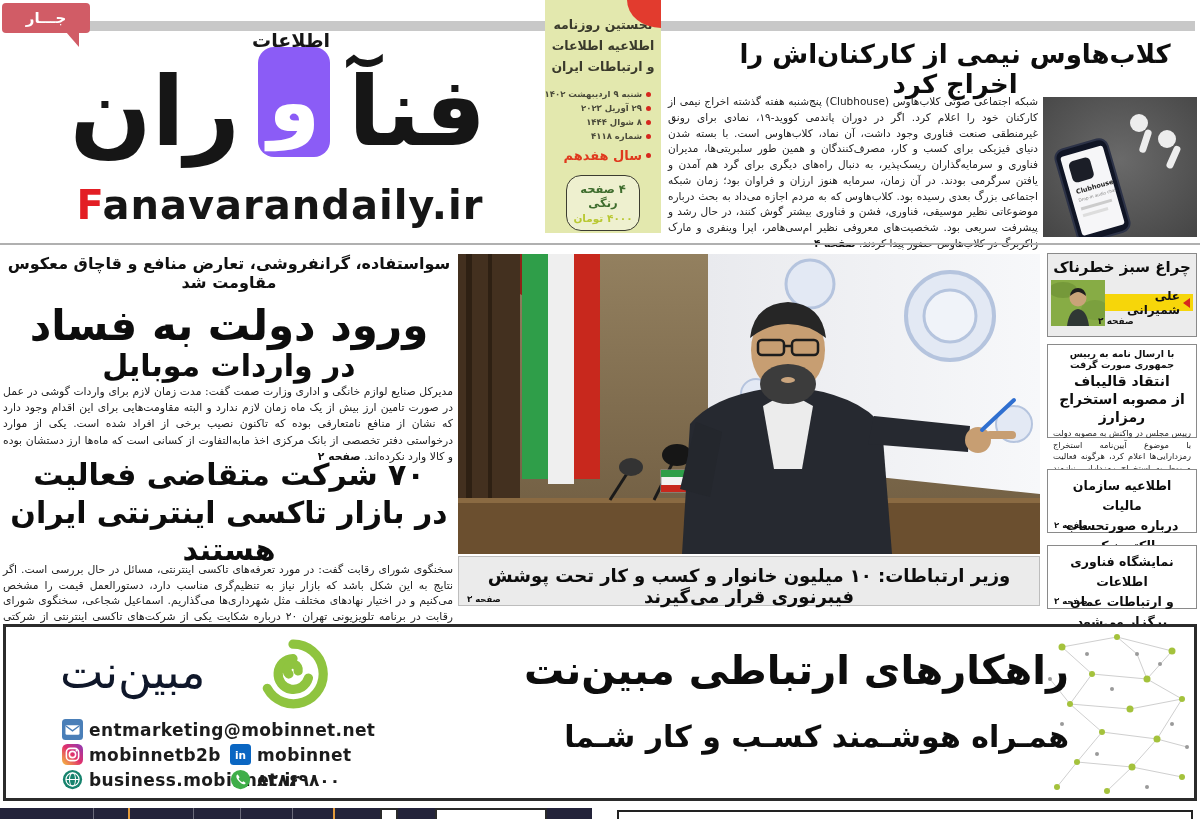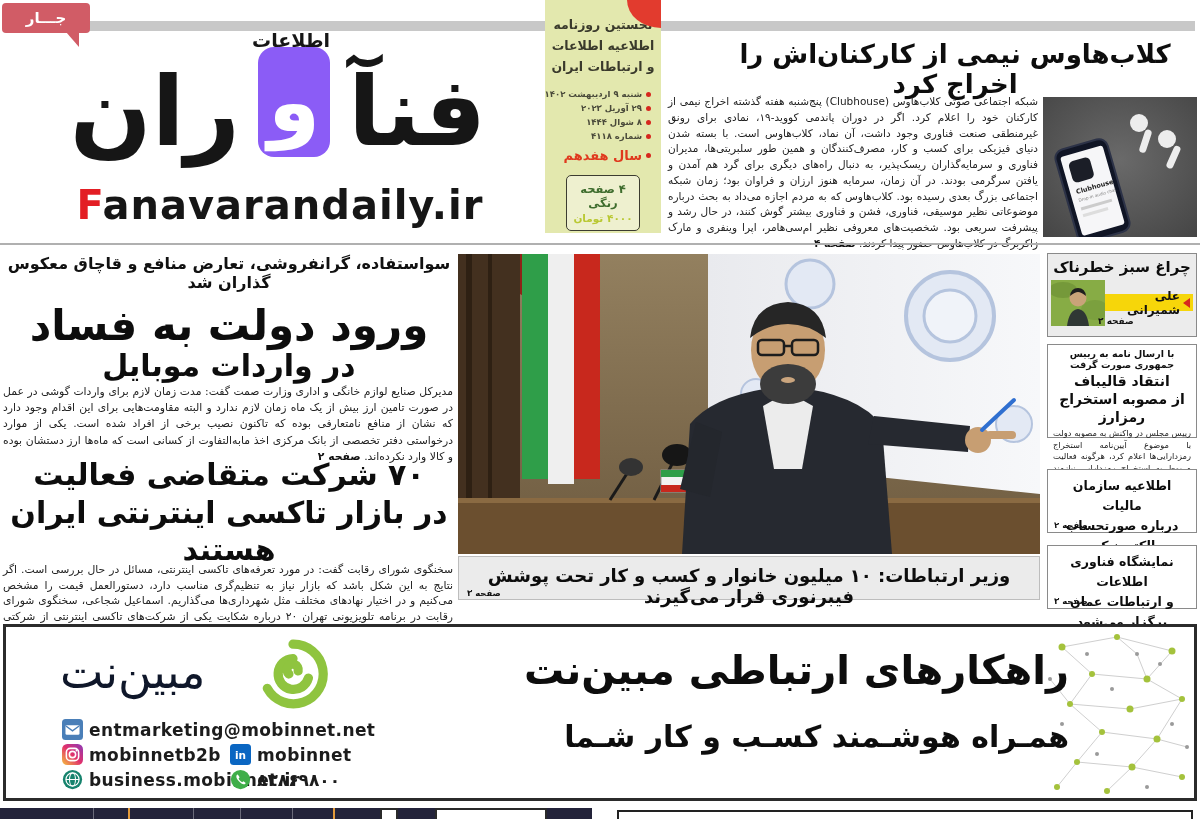--- a/index.html
+++ b/index.html
@@ -29,40 +29,40 @@
   
   .infobox{left:545px;top:0;width:116px;height:233px;background:#e3e8ae;z-index:2;padding-top:14px;
            box-sizing:border-box;}
   .redfan{left:627px;top:0;width:34px;height:28px;background:#e23b2e;border-radius:0 0 0 100%;z-index:3;}
   .info-line{font-size:12.5px;font-weight:bold;color:#3a3a2c;text-align:center;line-height:21px;}
   .dline{display:flex;flex-direction:row;justify-content:flex-start;align-items:center;direction:rtl;
          padding:0 10px;margin-top:4px;}
   .dot{width:5px;height:5px;border-radius:50%;background:#d6281e;margin-left:4px;flex:none;}
   .dtext{font-size:8.5px;color:#4a4a3a;font-weight:bold;white-space:nowrap;}
   .yeartext{font-size:13px;color:#e0391e;font-weight:bold;}
-  .pricebox{margin:12px 21px 0;border:1.5px solid #3c3c30;border-radius:5px;background:#eef0cf;
+  .pricebox{margin:12px 21px 0;border:1.5px solid #3c3c30;border-radius:15px;background:#eef0cf;
             text-align:center;padding:6px 2px;}
   .pages-l{font-size:11.5px;font-weight:bold;color:#3f6d2e;}
   .price-l{font-size:10.5px;font-weight:bold;color:#b9c832;margin-top:2px;}
   
   .hdiv{left:0;top:243px;width:1200px;height:2px;background:#b0b0b0;}
   
   .kicker{font-weight:bold;color:#111;}
   .headline{font-weight:bold;color:#0d0d0d;}
   .bodytext{color:#222;}
   .pageref{font-weight:bold;color:#111;}
   
   .rbox{left:1047px;width:150px;border:1px solid #8a8a8a;box-sizing:border-box;background:#fff;}
   .opbox{background:#ececec;}
   .ybar{position:absolute;right:3px;top:40px;width:88px;height:17px;background:#f6d60a;
         display:flex;direction:rtl;align-items:center;padding:0 3px;box-sizing:border-box;}
   .tri-left{width:0;height:0;border-right:7px solid #d6281e;border-top:5px solid transparent;
             border-bottom:5px solid transparent;margin-left:3px;}
   
-  .capbar{left:458px;top:556px;width:582px;height:44px;background:#ebebeb;border:1px solid #bdbdbd;
+  .capbar{left:458px;top:556px;width:582px;height:50px;background:#ebebeb;border:1px solid #bdbdbd;
           box-sizing:border-box;}
   
   .adbox{left:3px;top:624px;width:1194px;height:177px;border:3px solid #2b2b2b;box-sizing:border-box;background:#fff;}
   .contact-row{position:absolute;display:flex;align-items:center;gap:6px;}
   .contact-text{font-size:17px;font-weight:bold;color:#1c1c1c;letter-spacing:.4px;}
   .brandtext{font-size:46px;font-weight:normal;color:#0f172a;}
   
   .strip-dark{left:0;top:808px;width:592px;height:11px;background:#23233a;}
   .strip-box{left:617px;top:810px;width:576px;height:9px;background:#fff;border:2px solid #222;border-bottom:none;box-sizing:border-box;}
   .vsep{position:absolute;top:0;width:1px;height:11px;background:#6a6a7a;}
@@ -146,21 +146,21 @@
         <rect x="33" y="107" width="32" height="3" fill="#ccc"></rect>
         <rect x="33" y="114" width="26" height="3" fill="#ddd"></rect>
       </g>
     </svg>
   </div>
   <p class="abs rtl just bodytext" style="left:668px;top:94px;width:370px;margin:0;font-size:10.5px;line-height:1.5;"><span>شبکه اجتماعی صوتی کلاب‌هاوس (Clubhouse) پنج‌شنبه هفته گذشته اخراج نیمی از کارکنان خود را اعلام کرد. اگر در دوران پاندمی کووید-۱۹، نمادی برای رونق غیرمنطقی صنعت فناوری وجود داشت، آن نماد، کلاب‌هاوس است. با بسته شدن دنیای فیزیکی برای کسب و کار، مصرف‌کنندگان و همین طور سلبریتی‌ها، مدیران فناوری و سرمایه‌گذاران ریسک‌پذیر، به دنبال راه‌های دیگری برای گرد هم آمدن و یافتن سرگرمی بودند. در آن زمان، سرمایه هنوز ارزان و فراوان بود؛ زمان شبکه اجتماعی بزرگ بعدی رسیده بود. کلاب‌هاوس که به مردم اجازه می‌داد به بحث درباره موضوعاتی نظیر موسیقی، فناوری، فشن و فناوری بیشتر گوش کنند، در حال رشد و پیشرفت سریعی بود. شخصیت‌های معروفی نظیر ام‌سی‌هامر، اپرا وینفری و مارک زاکربرگ در کلاب‌هاوس حضور پیدا کردند.</span> <b class="pageref">صفحه ۴</b></p>
 
   <div class="abs hdiv"></div>
 
   <div class="abs rtl ctr" style="left:5px;top:254px;width:448px;">
-    <div class="kicker" style="font-size:16px;">سواستفاده، گرانفروشی، تعارض منافع و قاچاق معکوس گذاران شد</div>
+    <div class="kicker" style="font-size:16px;">سواستفاده، گرانفروشی، تعارض منافع و قاچاق معکوس مقاومت شد</div>
     <div class="headline" style="font-size:42px;line-height:1.12;margin-top:10px;">ورود دولت به فساد</div>
     <div class="headline" style="font-size:30px;line-height:1.12;">در واردات موبایل</div>
   </div>
   <p class="abs rtl just bodytext" style="left:3px;top:384px;width:450px;margin:0;font-size:10.8px;line-height:1.5;"><span>مدیرکل صنایع لوازم خانگی و اداری وزارت صمت گفت: مدت زمان لازم برای واردات گوشی در عمل در صورت تامین ارز بیش از یک ماه زمان لازم ندارد و البته مقاومت‌هایی برای این اقدام وجود دارد که نشان از منافع نامتعارفی بوده که تاکنون نصیب برخی از افراد شده است. یکی از موارد درخواستی دفتر تخصصی از بانک مرکزی اخذ مابه‌التفاوت از کسانی است که ماه‌ها ارز دستشان بوده و کالا وارد نکرده‌اند.</span> <b class="pageref">صفحه ۲</b></p>
 
   <div class="abs rtl ctr" style="left:5px;top:448px;width:448px;">
     <div class="headline" style="font-size:30px;line-height:1.25;margin-top:8px;">۷۰ شرکت متقاضی فعالیت</div>
     <div class="headline" style="font-size:30px;line-height:1.25;">در بازار تاکسی اینترنتی ایران هستند</div>
   </div>
   <p class="abs rtl just bodytext" style="left:3px;top:562px;width:450px;margin:0;font-size:10.8px;line-height:1.45;"><span>سخنگوی شورای رقابت گفت: در مورد تعرفه‌های تاکسی اینترنتی، مسائل در حال بررسی است. اگر نتایج به این شکل باشد که بازار نیاز به تنظیم‌گری مناسب دارد، دستورالعمل قیمت را مشخص می‌کنیم و در اختیار نهادهای مختلف مثل شهرداری‌ها می‌گذاریم. اسماعیل شجاعی، سخنگوی شورای رقابت در برنامه تلویزیونی تهران ۲۰ درباره شکایت یکی از شرکت‌های تاکسی اینترنتی از شرکتی دیگر، اظهار کرد: موضوع میزان تعرفه‌های تاکسی اینترنتی تا به الان در دستور کار ما قرار نگرفته است.</span> <b class="pageref">صفحه ۳</b></p>

